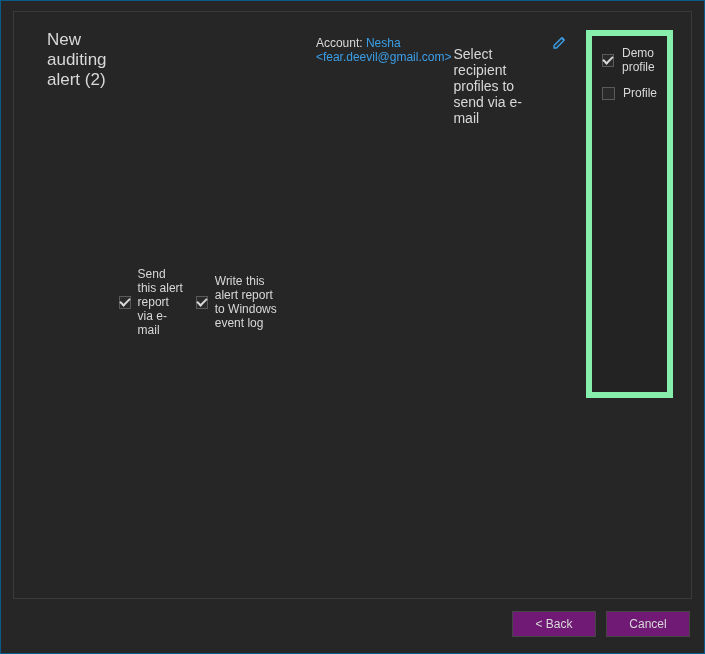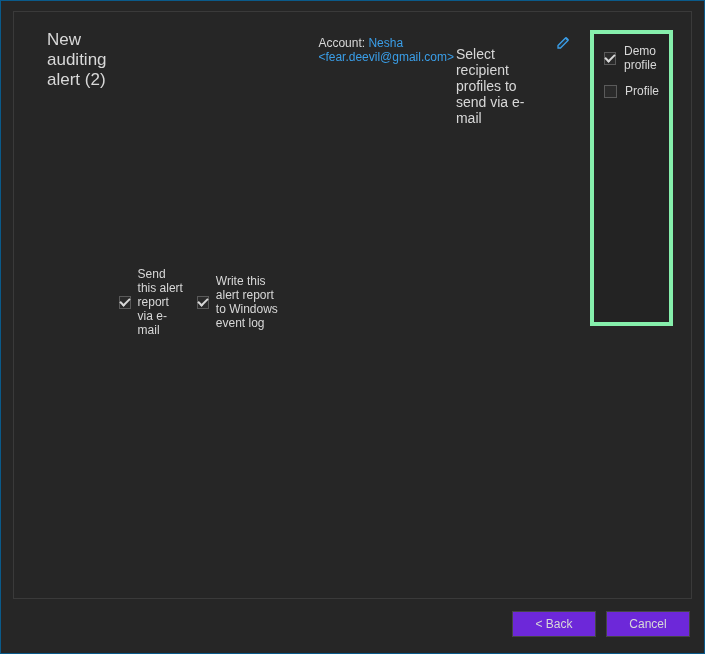--- a/index.html
+++ b/index.html
@@ -115,24 +115,24 @@
     .edit-icon-col {
       width: 20px;
       padding-top: 4px;
     }
     .edit-icon {
       color: #3a9ee8;
       cursor: pointer;
     }
     .profiles-box {
       flex: 1;
-      border: 4px solid #86efac;
+      border: 6px solid #86efac;
       background: #232323;
       padding: 10px 10px;
-      height: 296px;
+      height: 368px;
     }
     .profile-item {
       display: flex;
       align-items: center;
       color: #d8d8d8;
       font-size: 12px;
       margin-bottom: 12px;
       cursor: pointer;
     }
     .profile-item .checkbox {
@@ -141,21 +141,21 @@
     .button-bar {
       height: 54px;
       padding: 12px 14px 14px 0;
       display: flex;
       justify-content: flex-end;
       gap: 10px;
     }
     .btn {
       width: 84px;
       height: 26px;
-      background: #6d28d9;
+      background: #701a75;
       border: 1px solid #454545;
       color: #d8d8d8;
       font-size: 12px;
       cursor: pointer;
       display: flex;
       align-items: center;
       justify-content: center;
       font-family: inherit;
     }
     .btn.primary {

